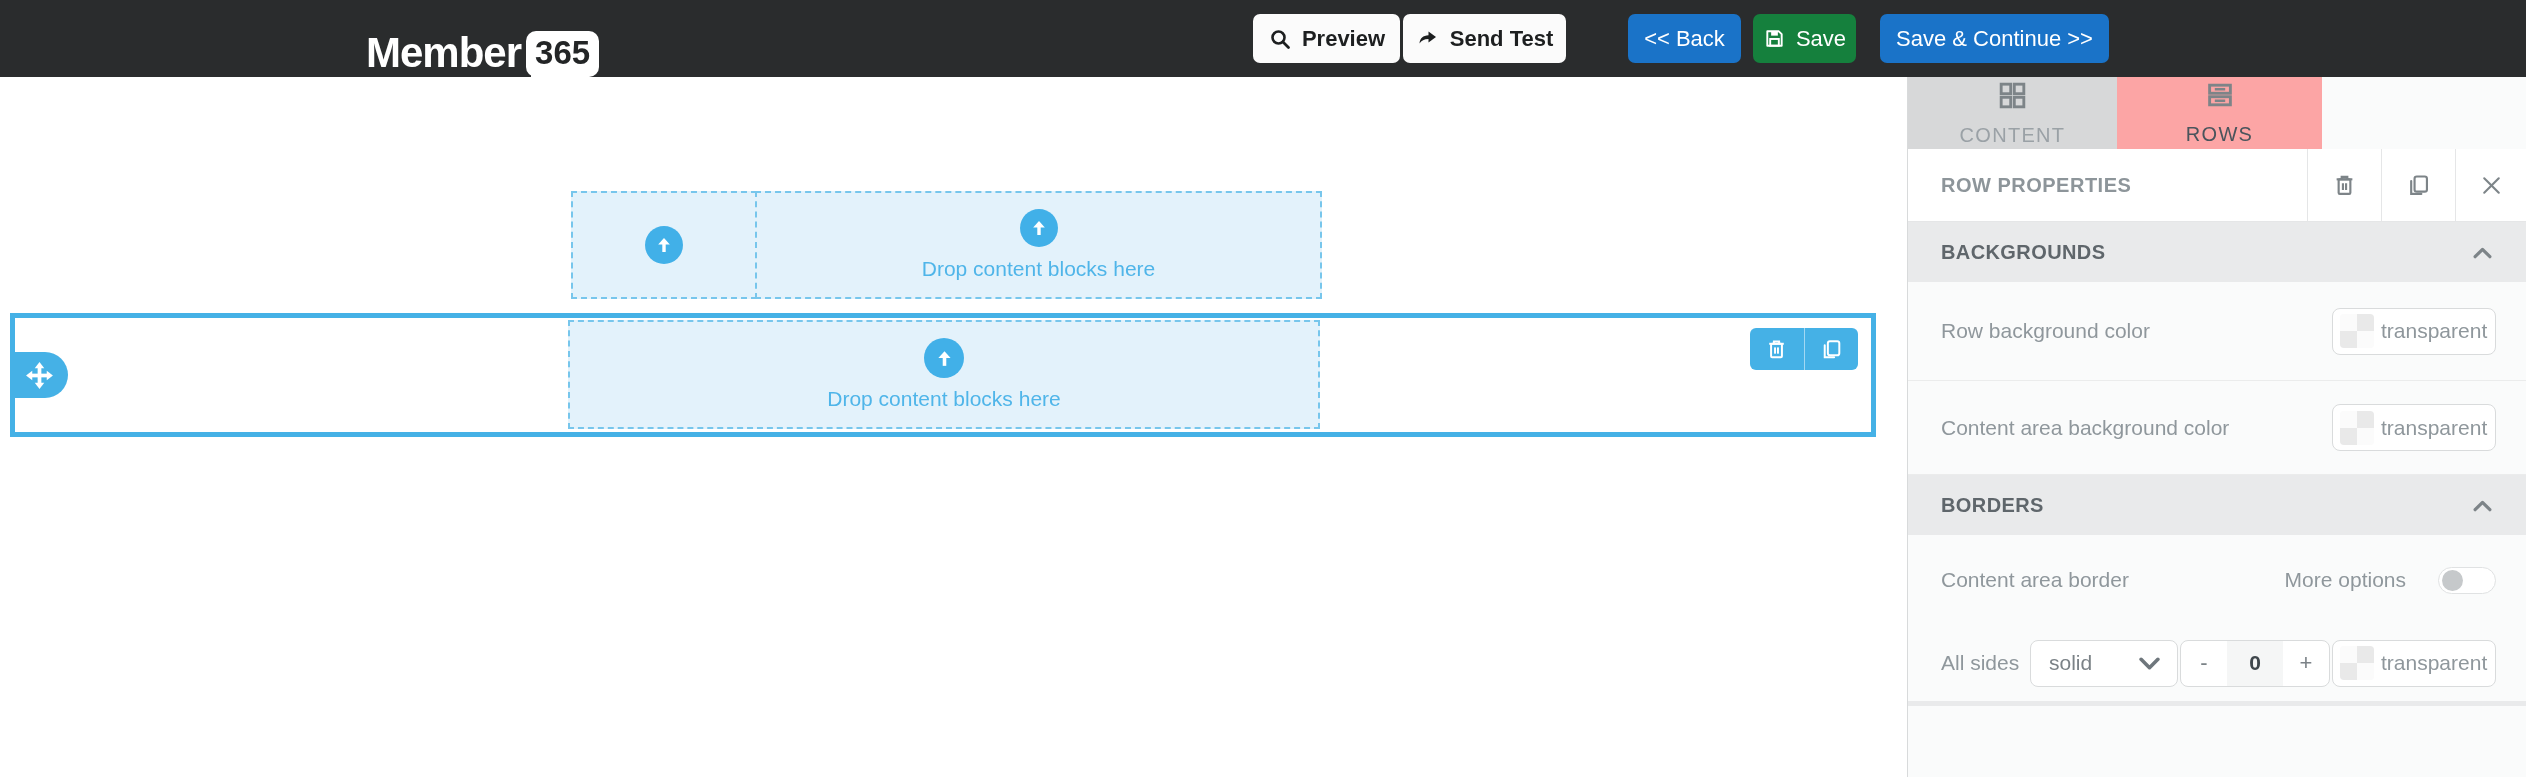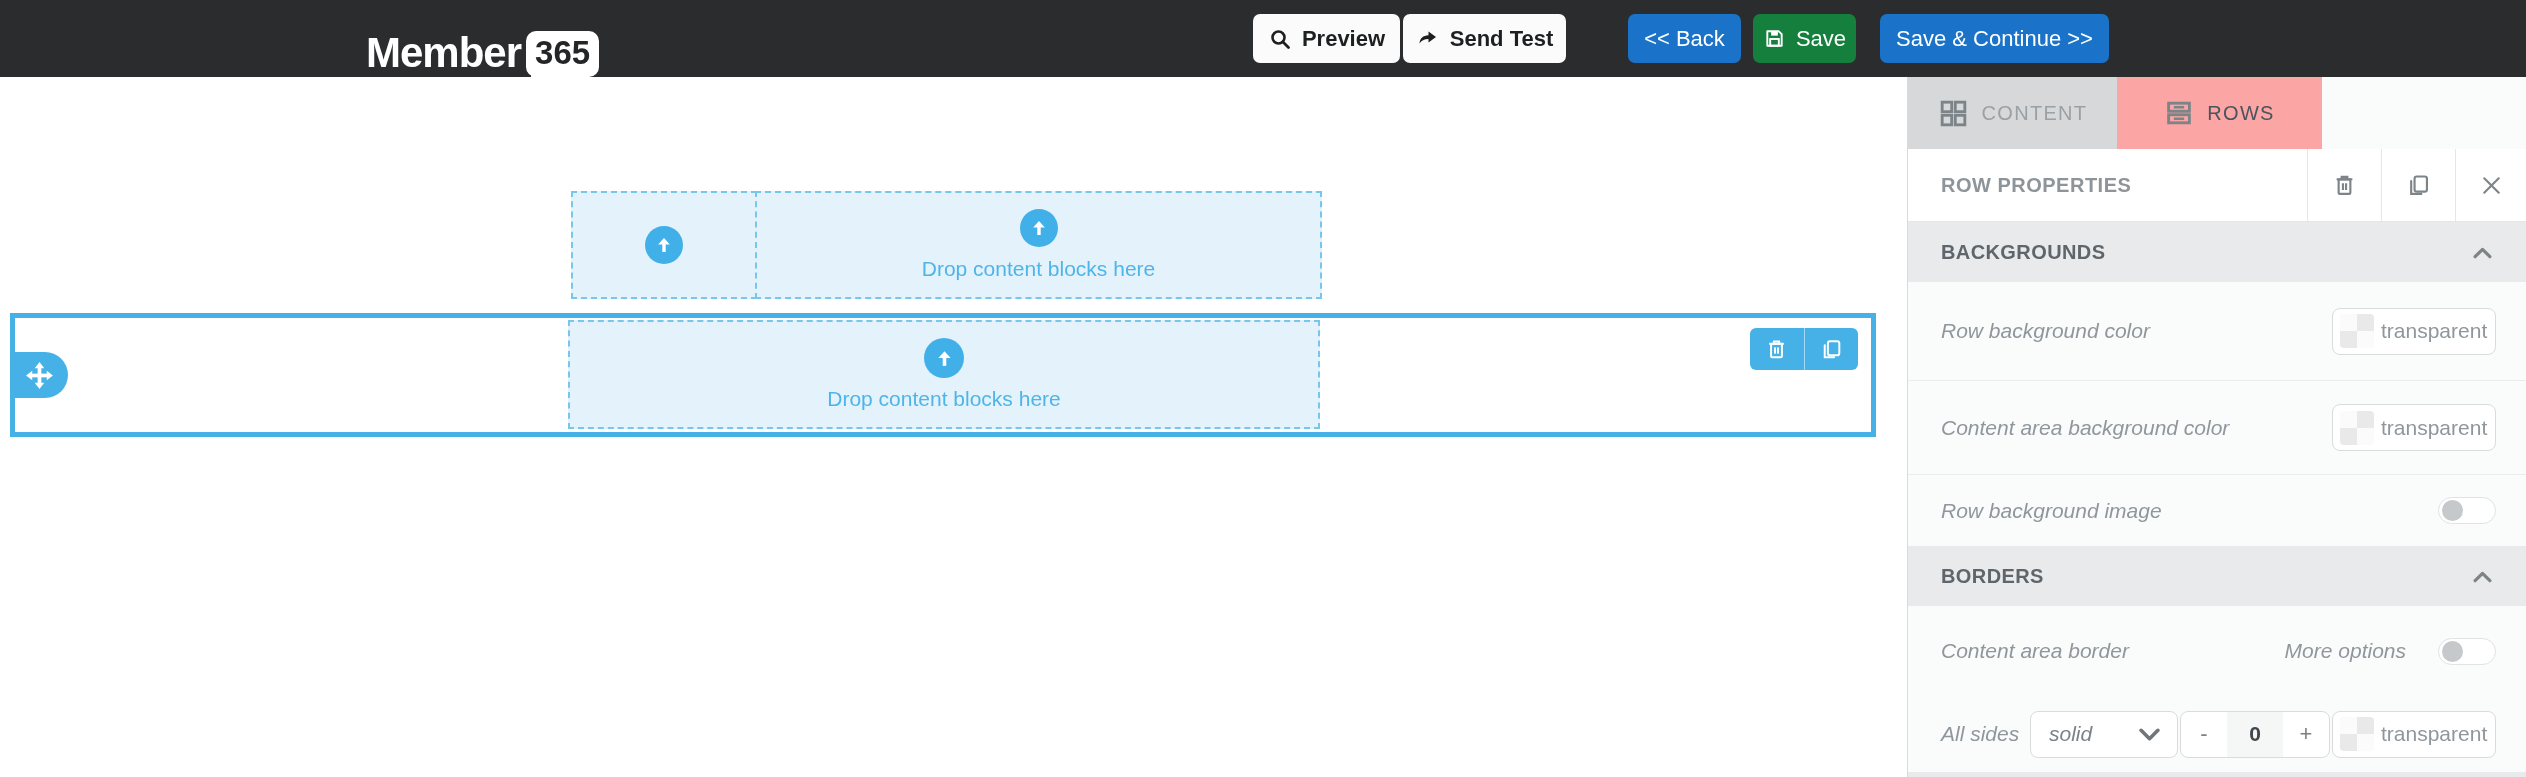--- a/index.html
+++ b/index.html
@@ -50,37 +50,37 @@
   .row-actions { position:absolute; top:10px; right:13px; width:108px; height:42px;
     background:#45b1e6; border-radius:6px; display:flex; }
   .row-action { flex:1; display:flex; align-items:center; justify-content:center; color:#fff; cursor:pointer; }
   .row-action + .row-action { border-left:1px solid rgba(255,255,255,.5); }
 
   
   .sidebar { position:absolute; left:1907px; top:77px; width:619px; height:700px;
     background:#fafbfb; border-left:1px solid #d8dadb; }
   .tabs { display:flex; height:72px; }
   .tab { display:flex; align-items:center; justify-content:center; gap:13px; background:#d7d8d9;
-    color:#9aa1a6; font-size:20px; letter-spacing:1.3px; cursor:pointer; }
+    color:#9aa1a6; font-size:20px; letter-spacing:1.3px; cursor:pointer;flex-direction:column; }
   .tab-content { width:209px; } .tab-rows { width:205px; } .tab-settings { width:205px; }
   .tab.active { background:#fca5a5; color:#4a545c; }
 
   .panel-header { height:73px; background:#fff; border-bottom:1px solid #e5e6e7; display:flex; align-items:stretch; }
   .panel-title { flex:1; display:flex; align-items:center; padding-left:33px; font-size:20px;
     font-weight:bold; color:#8d959a; letter-spacing:.5px; }
   .ph-cell { width:74px; border-left:1px solid #e5e6e7; display:flex; align-items:center;
     justify-content:center; color:#9aa1a6; cursor:pointer; }
   .ph-cell:last-child { width:71px; }
 
   .sec-header { height:60px; background:#e9eaeb; display:flex; align-items:center;
     justify-content:space-between; padding:0 34px 0 33px; cursor:pointer; }
   .sec-title { font-size:20px; font-weight:bold; color:#5f666b; letter-spacing:.4px; }
   .prop-row { display:flex; align-items:center; justify-content:space-between;
     padding:0 30px 0 33px; }
-  .prop-label { font-size:21px; color:#8f979c;font-style:italic; }
+  .prop-label { font-size:21px; color:#8f979c; }
   .row1 { height:99px; border-bottom:1px solid #ebecec; }
   .row2 { height:94px; border-bottom:1px solid #ebecec; }
   .row3 { height:71px; }
   .row4 { height:90px; }
   .row5 { height:76px;align-items:center; }
   .bottom-strip { height:5px; background:#e9eaeb; }
 
   .transparent-btn { width:164px; height:47px; background:#fff; border:1px solid #d9dbdc;
     border-radius:8px; display:flex; align-items:center; gap:7px; padding-left:7px; cursor:pointer; }
   .checker { width:34px; height:34px; border-radius:4px; background-color:#fbfbfb;
@@ -93,21 +93,21 @@
   .toggle { width:58px; height:27px; border:1px solid #e0e2e3; border-radius:15px; background:#fff;
     position:relative; cursor:pointer; flex:none; }
   .toggle::after { content:""; position:absolute; left:3px; top:2px; width:21px; height:21px;
     border-radius:50%; background:#c6c9cb; }
 
   .right-group { display:flex; align-items:center; gap:32px; }
   .controls { display:flex; align-items:center; gap:2px; margin-left:auto; }
   .dropdown { width:148px; height:47px; background:#fff; border:1px solid #d9dbdc; border-radius:8px;
     display:flex; align-items:center; justify-content:space-between; padding:0 17px 0 18px;
     cursor:pointer; }
-  .dropdown span { font-size:21px; color:#7b8287;font-style:italic; }
+  .dropdown span { font-size:21px; color:#7b8287; }
   .stepper { width:150px; height:47px; background:#fff; border:1px solid #d9dbdc; border-radius:8px;
     display:flex; overflow:hidden; }
   .step-btn { width:46px; display:flex; align-items:center; justify-content:center; font-size:22px;
     color:#7b8287; cursor:pointer; }
   .step-val { flex:1; background:#f5f6f6; display:flex; align-items:center; justify-content:center;
     font-size:21px; font-weight:bold; color:#3f474c; }
   .chev { color:#7d8488; display:flex; }
 </style>
 </head>
 <body>
@@ -298,24 +298,20 @@
     </div>
 
     <div class="prop-row row2">
       <span class="prop-label">Content area background color</span>
       <div class="transparent-btn">
         <span class="checker"></span>
         <span>transparent</span>
       </div>
     </div>
 
-    <div class="prop-row row3">
-      <span class="prop-label">Row background image</span>
-      <div class="toggle"></div>
-    </div>
 
     <div class="sec-header">
       <span class="sec-title">BORDERS</span>
       <span class="chev">
         <svg width="19" height="13" viewBox="0 0 18 12" fill="none" stroke="currentColor" stroke-width="3" stroke-linecap="round" stroke-linejoin="round">
             <polyline points="2,10 9,3 16,10"></polyline>
           </svg>
       </span>
     </div>
 

